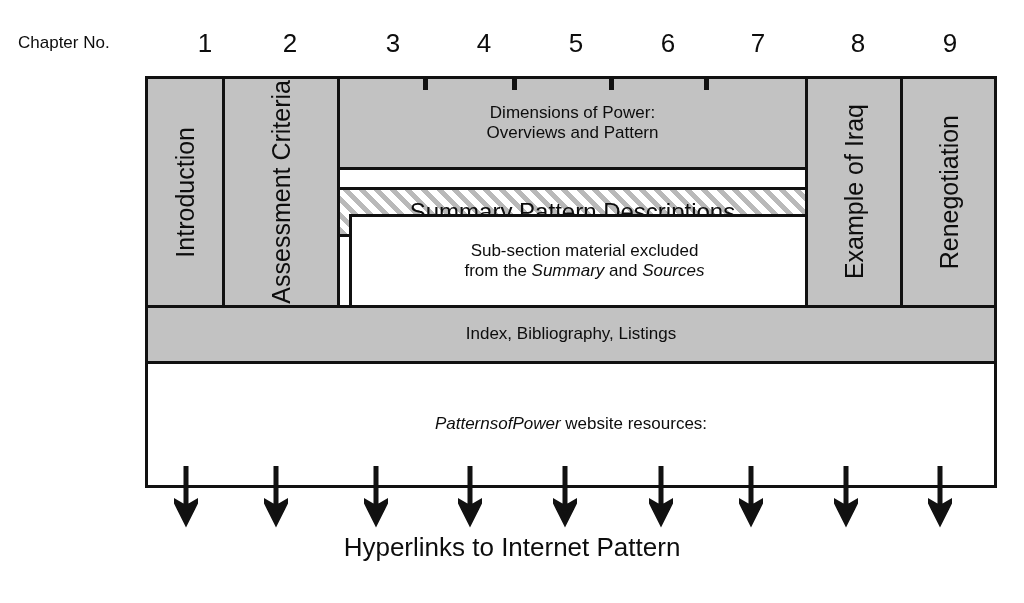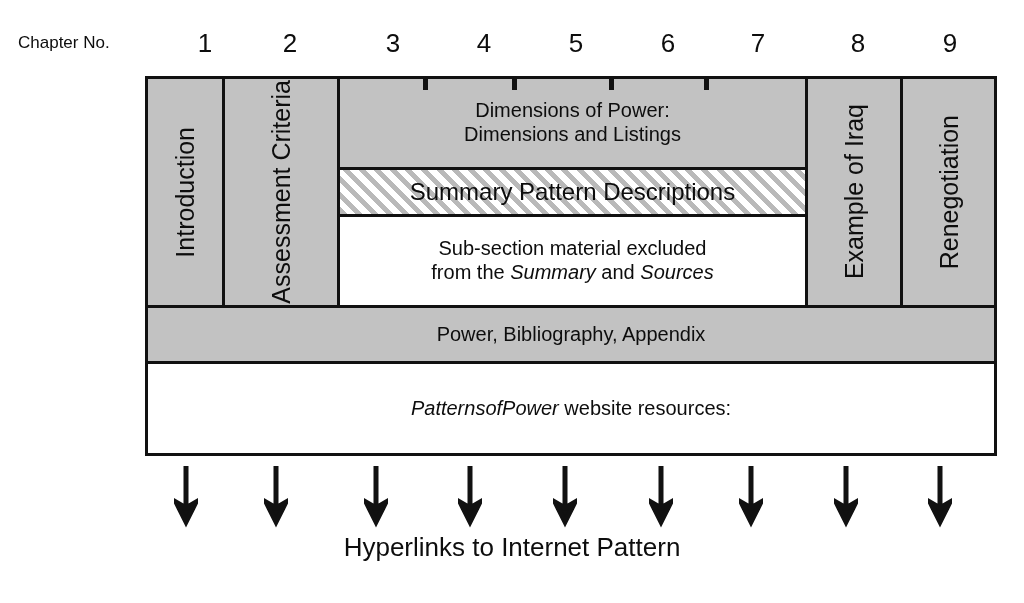--- a/index.html
+++ b/index.html
@@ -31,31 +31,32 @@
     display:flex;align-items:center;justify-content:center;
   }
   .vtext span{
     writing-mode:vertical-rl;transform:rotate(180deg);
     font-size:25px;line-height:1.12;text-align:center;white-space:nowrap;
   }
 
   .htext{
     position:absolute;left:0;top:0;width:100%;height:100%;
     display:flex;align-items:center;justify-content:center;
-    text-align:center;font-size:20px;line-height:1.18;padding:0 6px;
+    text-align:center;font-size:17px;line-height:1.18;padding:0 6px;
     box-sizing:border-box;
   }
   .htext .it{font-style:italic;text-align:right;}
 
   
   .hatch{
     background-color:#ffffff;
     background-image:repeating-linear-gradient(45deg,
         #b9b9b9 0px,#b9b9b9 5px,
         #ffffff 5px,#ffffff 11px);
+    margin-top:20px;
   }
   .hatch .htext{font-size:24px;}
 
   
   .tick{position:absolute;width:5px;height:11px;background:#111;top:0;}
 
   
   #arrows{position:absolute;left:145px;top:466px;width:852px;height:62px;}
   .arrow{position:absolute;top:0;width:24px;height:62px;}
 
@@ -96,30 +97,30 @@
   </div>
 
   <div class="blk" style="left:192px;top:0px;width:471px;height:94px;">
     <div class="tick" style="left:83px"></div>
     <div class="tick" style="left:172px"></div>
     <div class="tick" style="left:269px"></div>
     <div class="tick" style="left:364px"></div>
     <div class="htext">
       <div>
         <span>Dimensions of Power:</span><br>
-        <span>Dimensions and Listings</span>
+        <span>Overviews and Pattern</span>
       </div>
     </div>
   </div>
 
   <div class="blk hatch" style="left:192px;top:91px;width:471px;height:50px;">
     <div class="htext">Summary Pattern Descriptions</div>
   </div>
 
-  <div class="blk white" style="left:192px;top:138px;width:471px;height:94px;">
+  <div class="blk white" style="left:204px;top:138px;width:471px;height:94px;">
     <div class="htext">
       <div>
         <span>Sub-section material excluded</span><br>
         <span>from the </span><span class="it">Summary</span><span> and </span><span class="it">Sources</span>
       </div>
     </div>
   </div>
 
   <div class="blk" style="left:660px;top:0px;width:98px;height:232px;">
     <div class="vtext">
@@ -127,24 +128,24 @@
     </div>
   </div>
 
   <div class="blk" style="left:755px;top:0px;width:97px;height:232px;">
     <div class="vtext">
       <span>Renegotiation</span>
     </div>
   </div>
 
   <div class="blk" style="left:0px;top:229px;width:852px;height:59px;">
-    <div class="htext">Power, Bibliography, Appendix</div>
-  </div>
-
-  <div class="blk white" style="left:0px;top:285px;width:852px;height:95px;">
+    <div class="htext">Index, Bibliography, Listings</div>
+  </div>
+
+  <div class="blk white" style="left:0px;top:285px;width:852px;height:127px;">
     <div class="htext">
       <div>
         <span class="it">PatternsofPower</span><span> website resources:</span><br>
       </div>
     </div>
   </div>
 
 </div>
 
 <div id="arrows">

